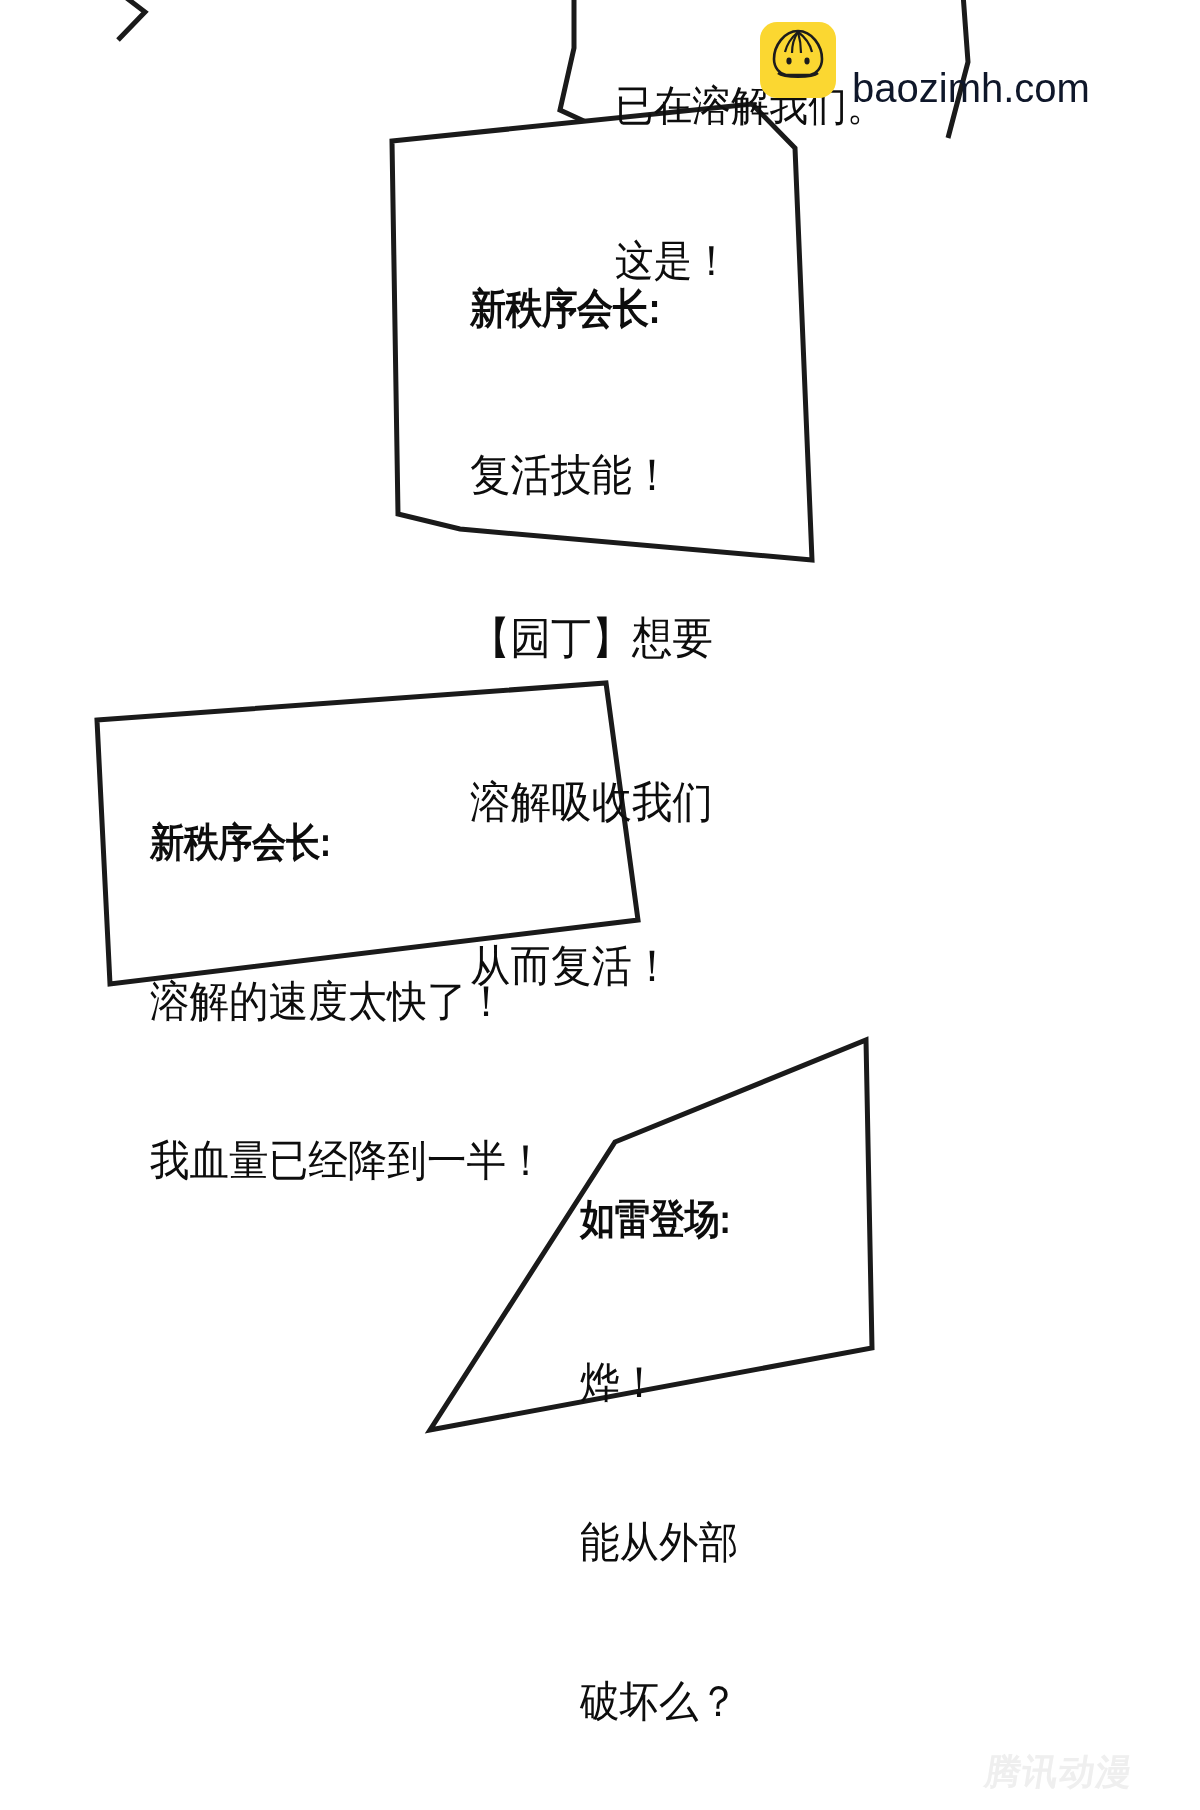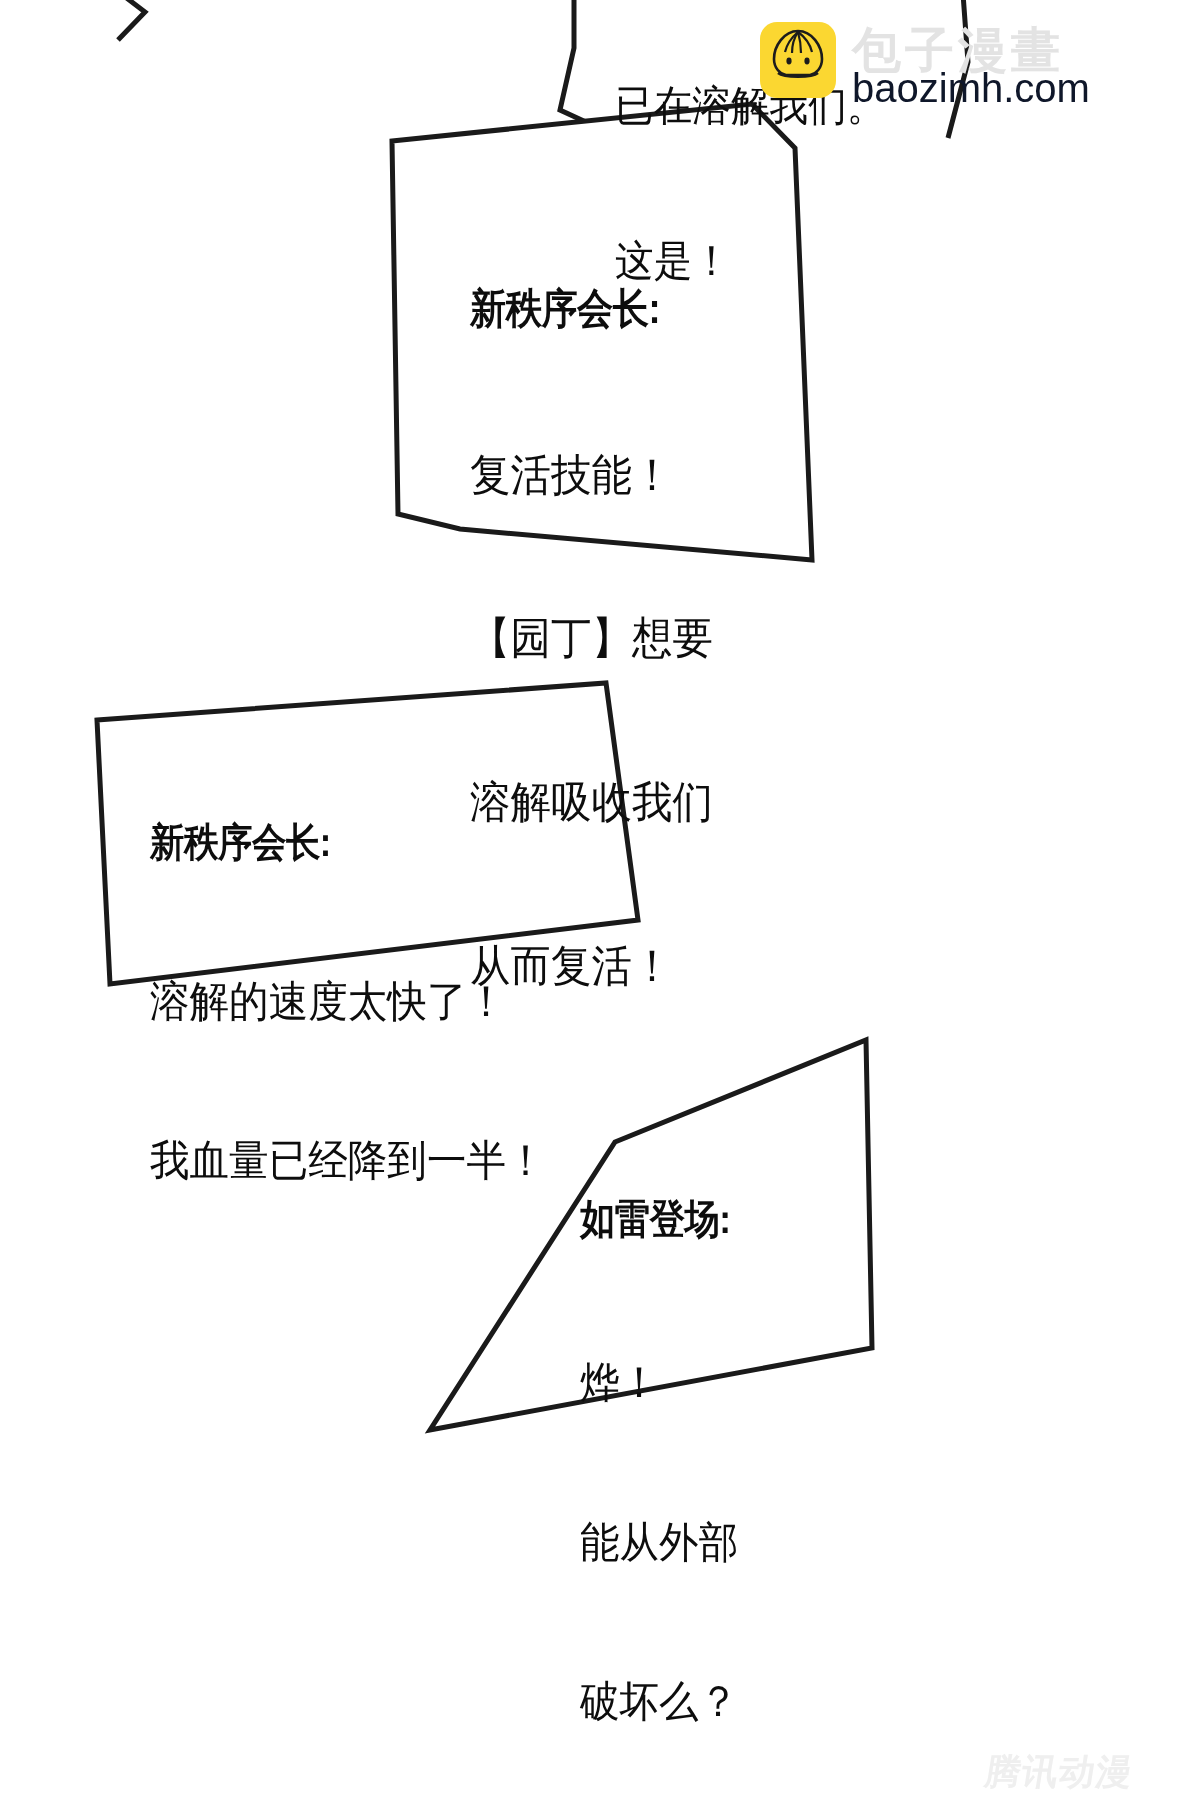--- a/index.html
+++ b/index.html
@@ -205,19 +205,18 @@
     <svg class="bun" viewBox="0 0 56 52" xmlns="http://www.w3.org/2000/svg">
       <path d="M28 3 C14 3 4 18 4 31 C4 40 10 46 16 47 L40 47 C46 46 52 40 52 31 C52 18 42 3 28 3 Z" fill="#fbd731" stroke="#1c1c1c" stroke-width="2.6"></path>
       <path d="M28 4 C24 10 22 18 22 25" fill="none" stroke="#1c1c1c" stroke-width="2.2"></path>
       <path d="M28 4 C30 11 31 19 31 25" fill="none" stroke="#1c1c1c" stroke-width="2.2"></path>
       <path d="M28 4 C22 9 17 16 15 24" fill="none" stroke="#1c1c1c" stroke-width="2.2"></path>
       <path d="M28 4 C35 9 40 16 42 24" fill="none" stroke="#1c1c1c" stroke-width="2.2"></path>
       <ellipse cx="19" cy="33" rx="2.6" ry="3.4" fill="#1c1c1c"></ellipse>
       <ellipse cx="37" cy="33" rx="2.6" ry="3.4" fill="#1c1c1c"></ellipse>
       <path d="M8 45 C14 50 42 50 48 45" fill="none" stroke="#1c1c1c" stroke-width="2.6"></path>
     </svg>
-    <div class="wm-cn">包子漫畫</div>
     <div class="wm-en">baozimh.com</div>
   </div>
 
   <div id="wm-tencent">腾讯动漫</div>
 
 </div>
 
 </body></html>

